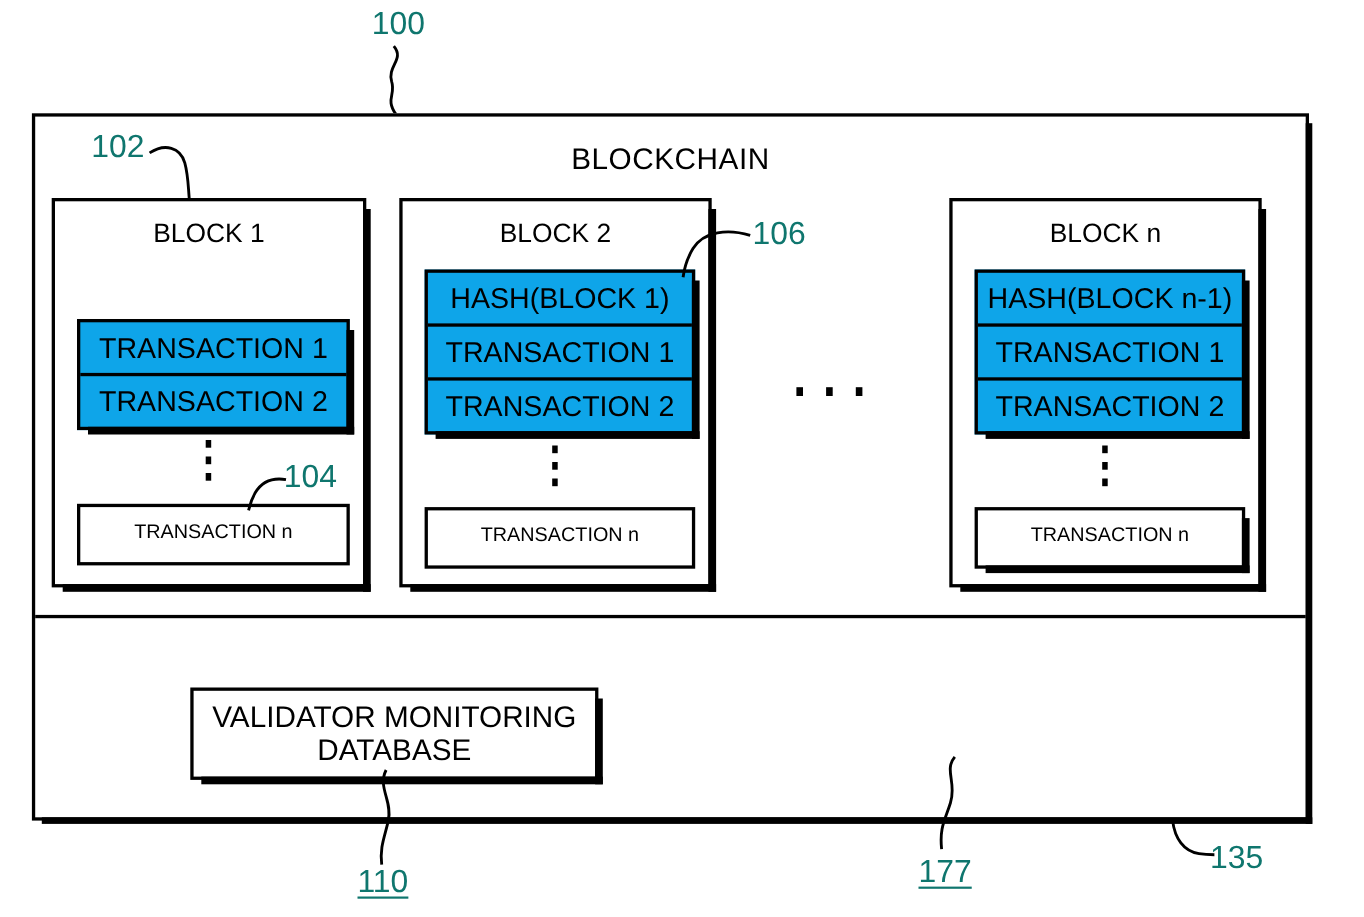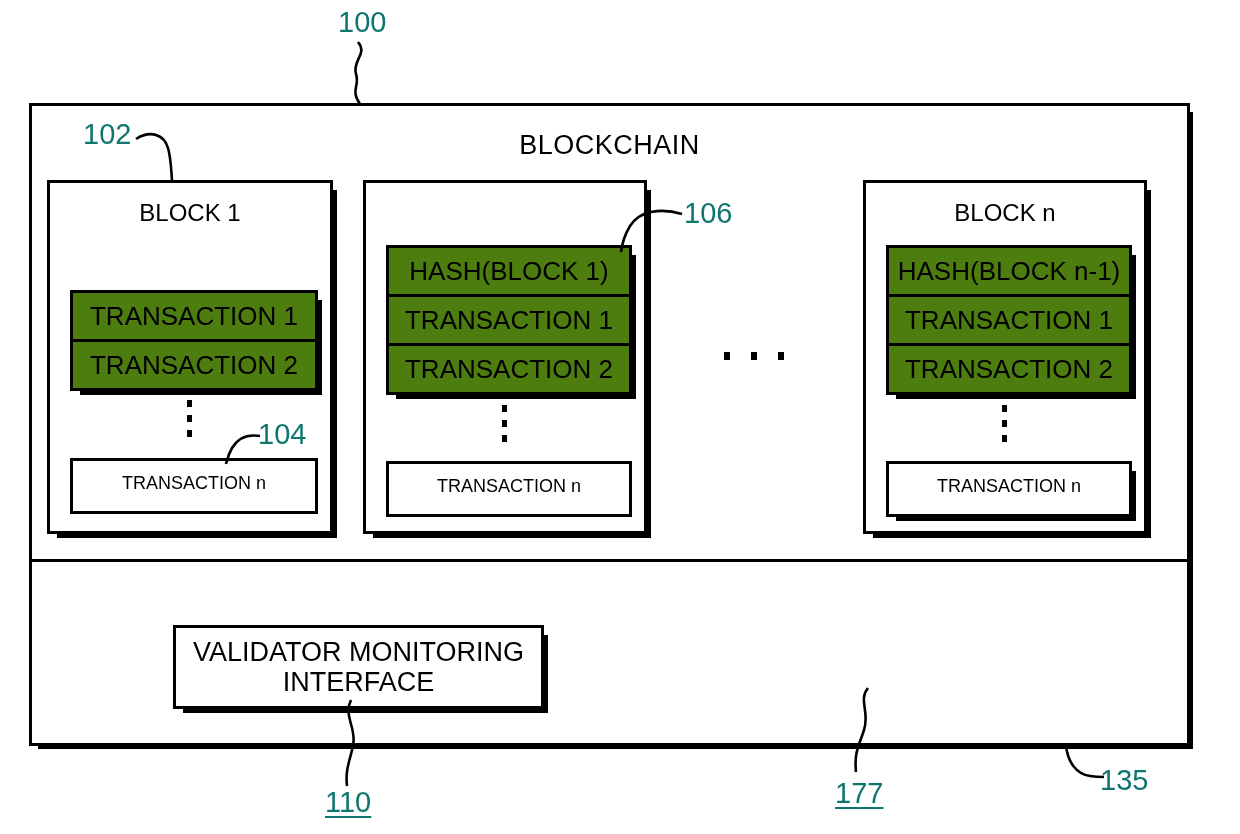--- a/index.html
+++ b/index.html
@@ -98,21 +98,21 @@
     left: 0; right: 0;
     top: 16px;
     text-align: center;
     font-size: 24px;
   }
 
   
   .row-group {
     position: absolute;
     border: 3px solid #000;
-    background: #4d7c0f;
+    background: #0ea5e9;
   }
   .row-group.shadowed::after {
     content: "";
     position: absolute;
     left: 7px;
     top: 100%;
     width: 100%;
     height: 7px;
     background: #000;
   }
@@ -266,20 +266,21 @@
         <div class="v-dots" style="left:133px; top:217px;">
           <i></i>
             <i></i>
             <i></i>
         </div>
 
         <div class="single-box" style="left:20px; top:275px; width:242px;">TRANSACTION n</div>
       </div>
 
       <div class="abs block" style="left:331px; width:284px;">
+        <div class="block-title">BLOCK 2</div>
 
         <div class="row-group shadowed" style="left:20px; top:62px; width:240px;">
           <div class="row">HASH(BLOCK 1)</div>
           <div class="row">TRANSACTION 1</div>
           <div class="row">TRANSACTION 2</div>
         </div>
 
         <div class="v-dots" style="left:132px; top:222px;">
           <i></i>
             <i></i>
@@ -311,21 +312,21 @@
         </div>
 
         <div class="single-box shadowed" style="left:20px; top:278px; width:240px;">TRANSACTION n</div>
       </div>
 
     </div>
 
     <div class="flat-box" style="left:141px; top:519px; width:365px; height:78px;">
       <div style="">
         <span>VALIDATOR MONITORING</span>
-        <span>INTERFACE</span>
+        <span>DATABASE</span>
       </div>
     </div>
 
 
   </div>
 
   <div class="ref" style="left:83px; top:118px;">102</div>
   <svg class="leader" style="left:136px; top:128px; width:60px; height:56px;" viewBox="0 0 60 56">
     <path d="M 0 11 C 14 2, 28 6, 32 20 C 35 31, 35 40, 36 52"></path>
   </svg>

